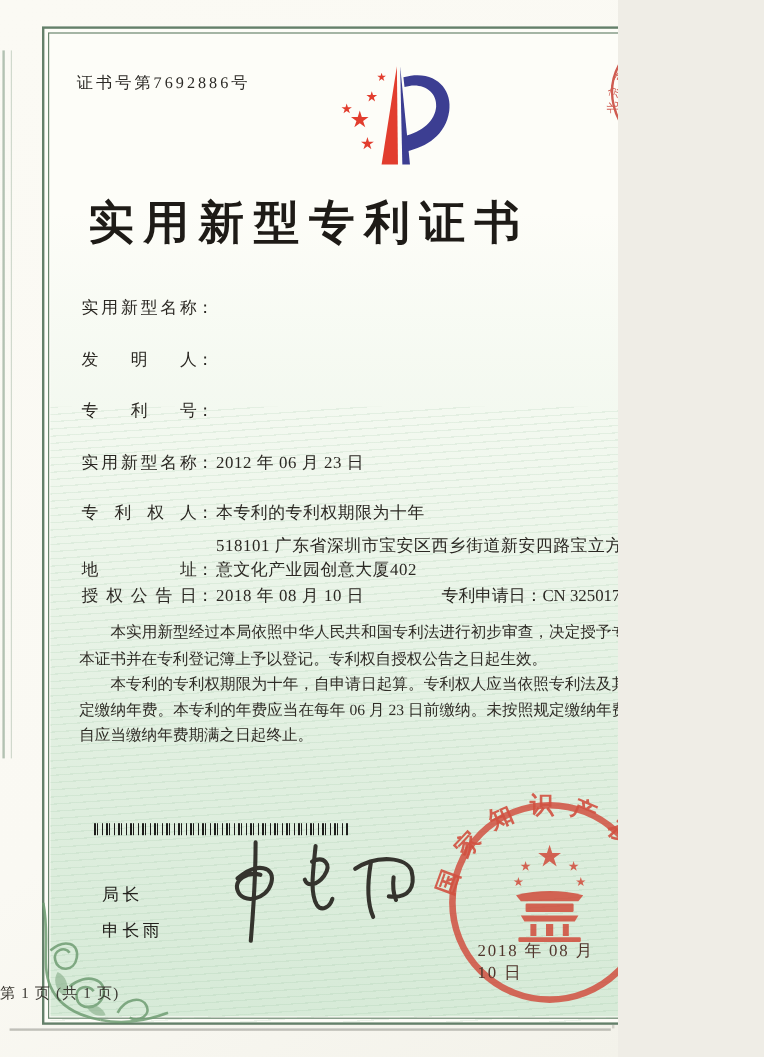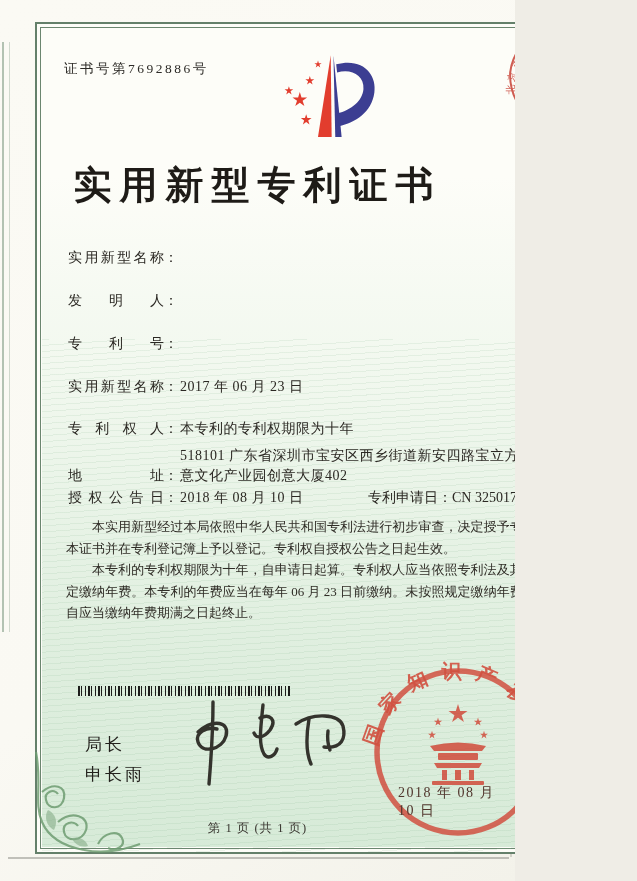--- a/index.html
+++ b/index.html
@@ -37,27 +37,27 @@
   .f-label{display:inline-block;width:96px;text-align:justify;text-align-last:justify;flex:0 0 96px;}
   .f-colon{flex:0 0 16px;}
   .f-value{flex:1;letter-spacing:.5px;}
   .grant-right{position:absolute;left:300px;top:0;display:flex;white-space:nowrap;}
   .paras{position:absolute;left:66px;top:516px;width:522px;font-size:13px;line-height:21.5px;
     color:#2f2c26;text-align:justify;}
   .paras p{margin:0;text-indent:2em;}
   .barcode{position:absolute;left:78px;top:686px;width:212px;height:10px;
     background:repeating-linear-gradient(90deg,#1d1d1b 0 2px,transparent 2px 3px,#1d1d1b 3px 4px,transparent 4px 7px,#1d1d1b 7px 8px,transparent 8px 10px);}
   .director{position:absolute;left:85px;top:730px;font-family:"Liberation Sans","DejaVu Sans",sans-serif;
-    font-size:17px;color:#23211d;letter-spacing:3px;line-height:30px;}
+    font-size:14px;color:#23211d;letter-spacing:3px;line-height:30px;}
   .signature{position:absolute;left:172px;top:692px;}
   .office-seal{position:absolute;left:358px;top:652px;opacity:.88;}
   .seal-date{position:absolute;left:398px;top:784px;font-size:14px;letter-spacing:1.5px;color:#50352c;}
   .ornament{position:absolute;left:28px;top:752px;}
   .ornament-r{position:absolute;left:578px;top:788px;opacity:.4;transform:scaleX(-1);}
-  .footer{position:absolute;left:0;right:0;top:820px;text-align:center;font-size:12.5px;
+  .footer{position:absolute;left:0;right:0;top:820px;text-align:left;font-size:12.5px;
     letter-spacing:1px;color:#3a3731;}
 </style>
 </head>
 <body>
 
 <div class="stage">
 
   <div class="left-edge"></div>
   <div class="bottom-edge"></div>
   <div class="right-edge"></div>
@@ -118,21 +118,21 @@
         <span class="f-label">发明人</span>
         <span class="f-colon">：</span>
       </div>
       <div class="row" style="top:88px">
         <span class="f-label">专利号</span>
         <span class="f-colon">：</span>
       </div>
       <div class="row" style="top:131px">
         <span class="f-label">实用新型名称</span>
         <span class="f-colon">：</span>
-        <span class="f-value">2017 年 06 月 23 日</span>
+        <span class="f-value">2012 年 06 月 23 日</span>
       </div>
       <div class="row" style="top:173px">
         <span class="f-label">专利权人</span>
         <span class="f-colon">：</span>
         <span class="f-value">本专利的专利权期限为十年</span>
       </div>
       <div class="row" style="top:200px">
         <span class="f-label">地址</span>
         <span class="f-colon">：</span>
         <span class="f-value">518101 广东省深圳市宝安区西乡街道新安四路宝立方创意文化产业园创意大厦402</span>

